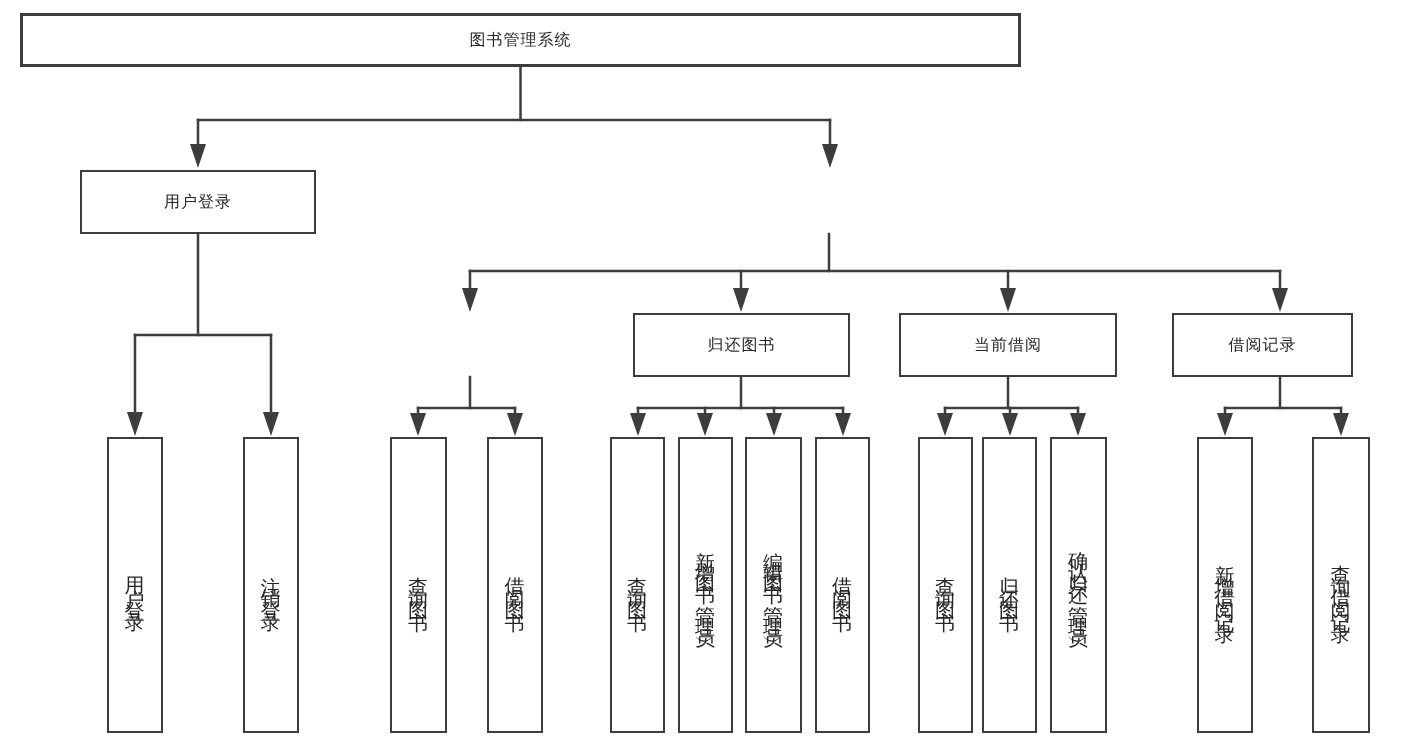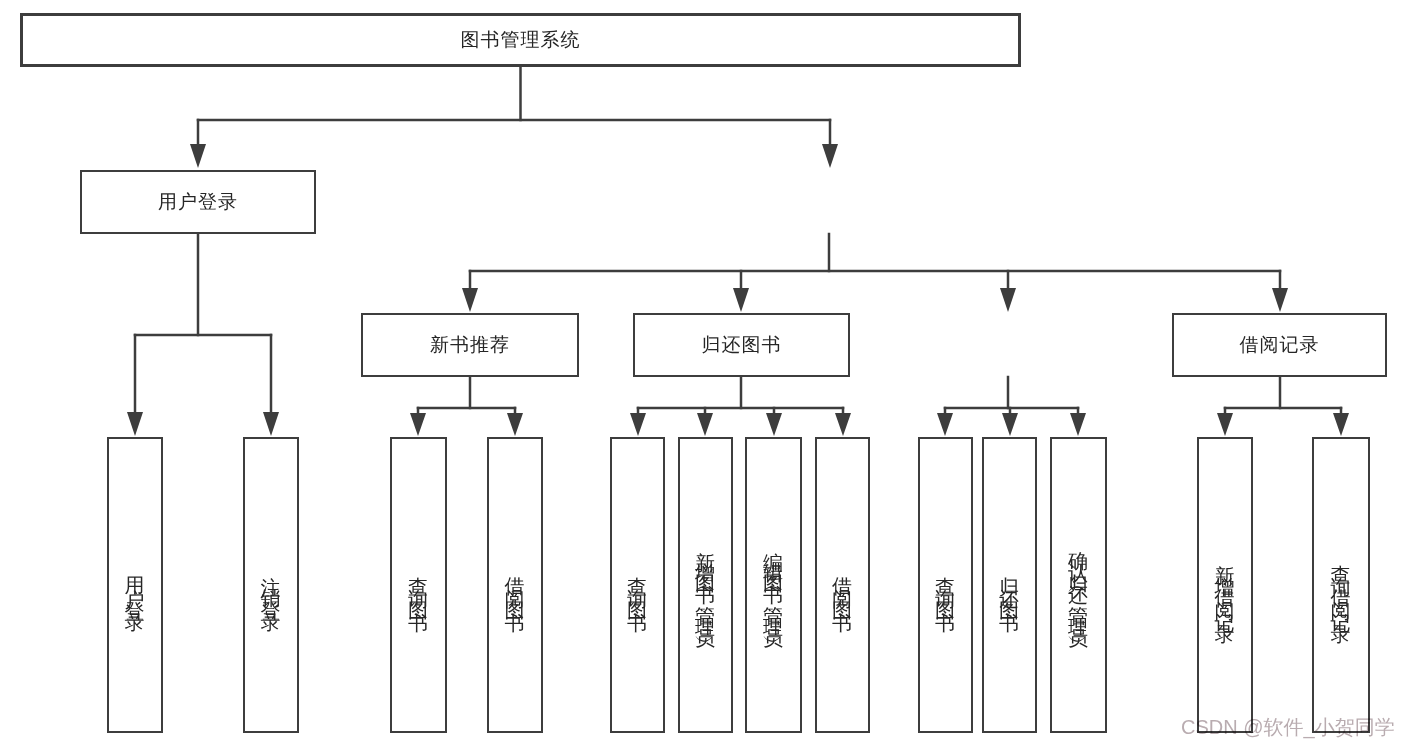--- a/index.html
+++ b/index.html
@@ -10,21 +10,21 @@
     overflow:hidden;
     font-family:"Liberation Sans", sans-serif;
   }
   .connectors{position:absolute;left:0;top:0;z-index:1;}
   .hbox{
     position:absolute;
     box-sizing:border-box;
     background:#ffffff;
     border:2px solid #3d3d3d;
     display:flex;align-items:center;justify-content:center;
-    font-size:19px;color:#262626;
+    font-size:16px;color:#262626;
     z-index:2;
     letter-spacing:1px;
   }
   .hbox.root{border-width:3px;}
   .vbox{
     position:absolute;
     box-sizing:border-box;
     top:437px;height:296px;width:56px;
     background:#ffffff;
     border:2px solid #3d3d3d;
@@ -119,23 +119,23 @@
       <polygon points="1070,413 1086,413 1078,436"></polygon>
       <polygon points="1217,413 1233,413 1225,436"></polygon>
       <polygon points="1333,413 1349,413 1341,436"></polygon>
     </g>
   </svg>
 
   <div class="hbox root" style="left:20px;top:13px;width:1001px;height:54px;">图书管理系统</div>
 
   <div class="hbox" style="left:80px;top:170px;width:236px;height:64px;">用户登录</div>
 
-  <div class="hbox" style="left:361px;top:313px;width:218px;height:64px;">新书推荐</div>
   <div class="hbox" style="left:633px;top:313px;width:217px;height:64px;">归还图书</div>
-  <div class="hbox" style="left:1172px;top:313px;width:215px;height:64px;">借阅记录</div>
+  <div class="hbox" style="left:899px;top:313px;width:218px;height:64px;">当前借阅</div>
+  <div class="hbox" style="left:1172px;top:313px;width:181px;height:64px;">借阅记录</div>
 
   <div class="vbox" style="left:107px;">
     <span class="vtext">用户登录</span>
   </div>
   <div class="vbox" style="left:243px;">
     <span class="vtext">注销登录</span>
   </div>
 
   <div class="vbox" style="left:390px;width:57px;">
     <span class="vtext">查询图书</span>
@@ -167,15 +167,14 @@
     <span class="vtext long">确认归还（管理员）</span>
   </div>
 
   <div class="vbox" style="left:1197px;">
     <span class="vtext">新增借阅记录</span>
   </div>
   <div class="vbox" style="left:1312px;width:58px;">
     <span class="vtext">查询借阅记录</span>
   </div>
 
-  <div class="watermark">CSDN @软件_小贺同学</div>
 
 </div>
 
 </body></html>

